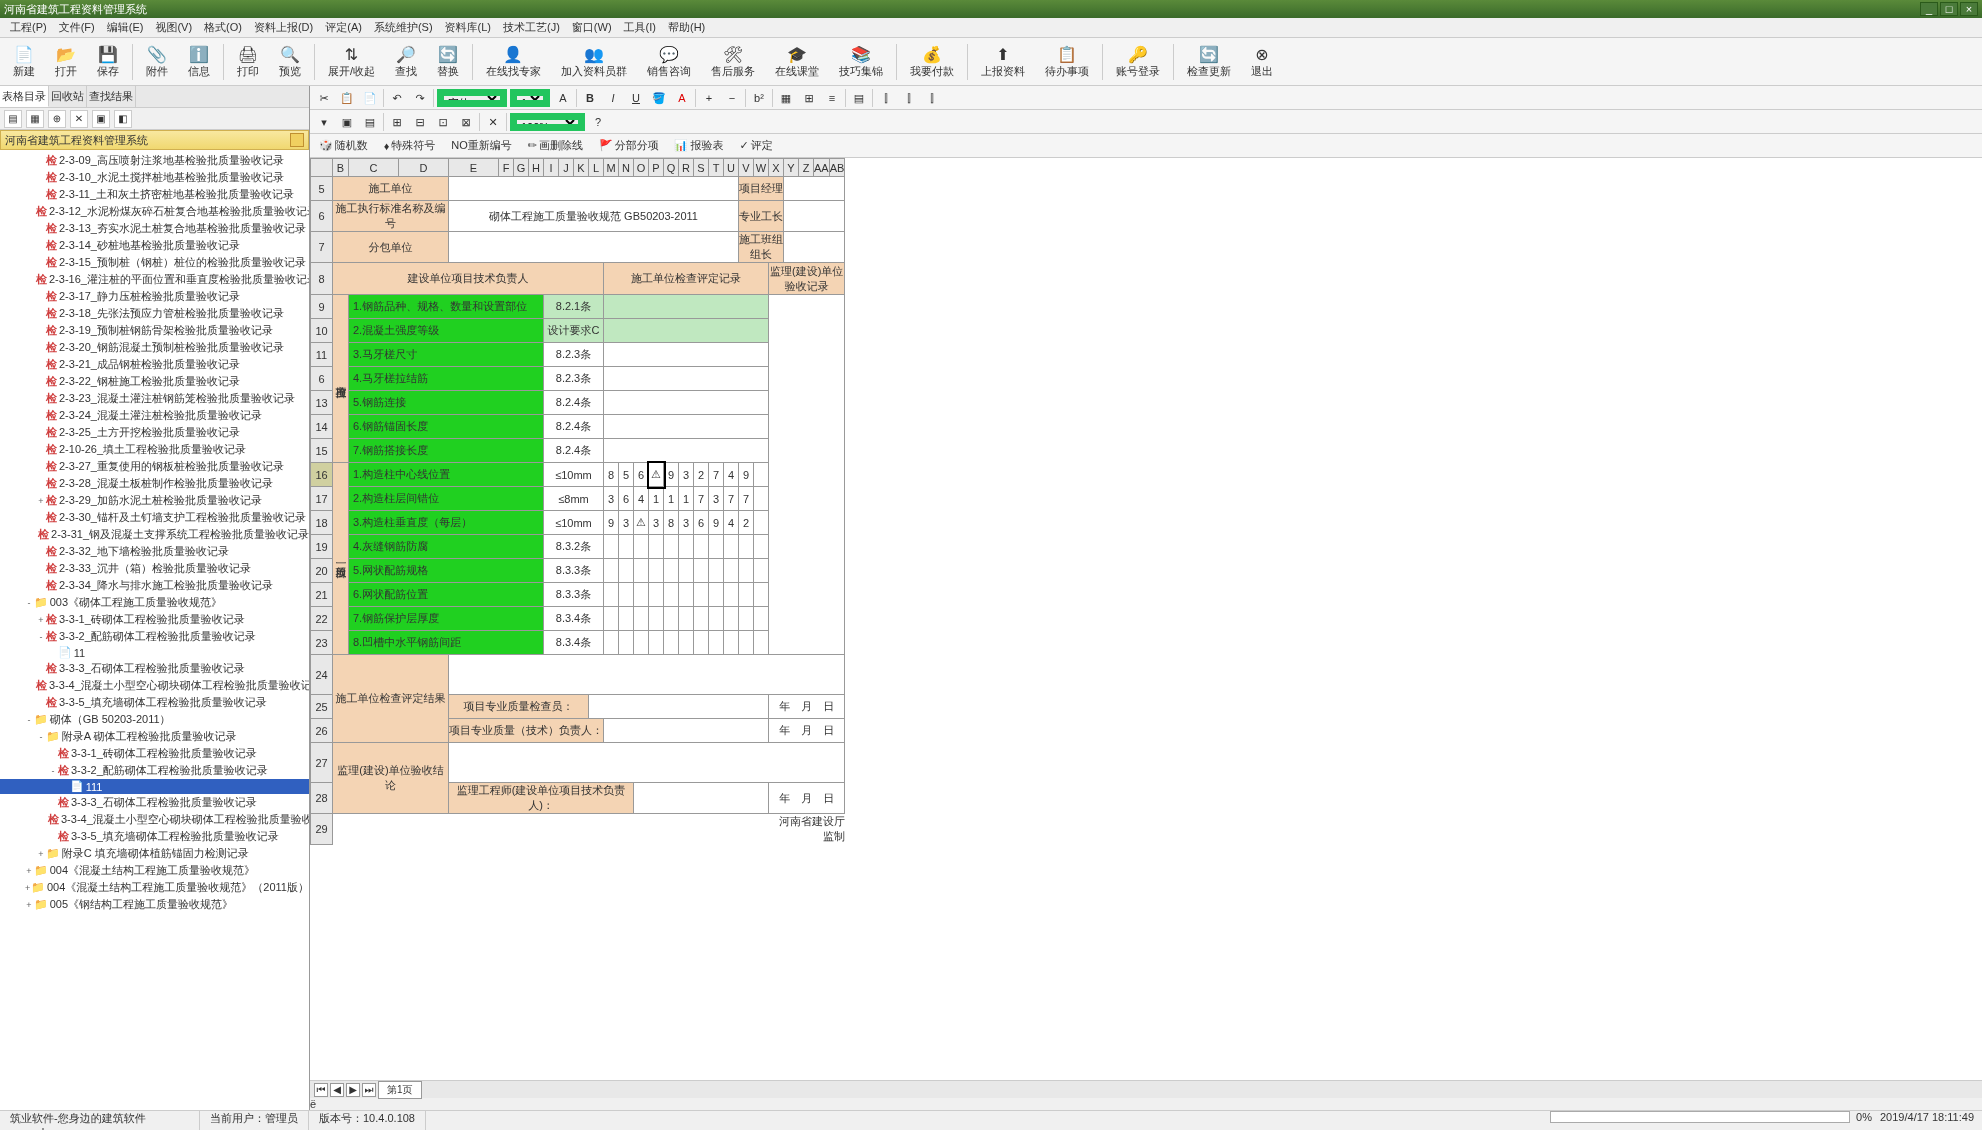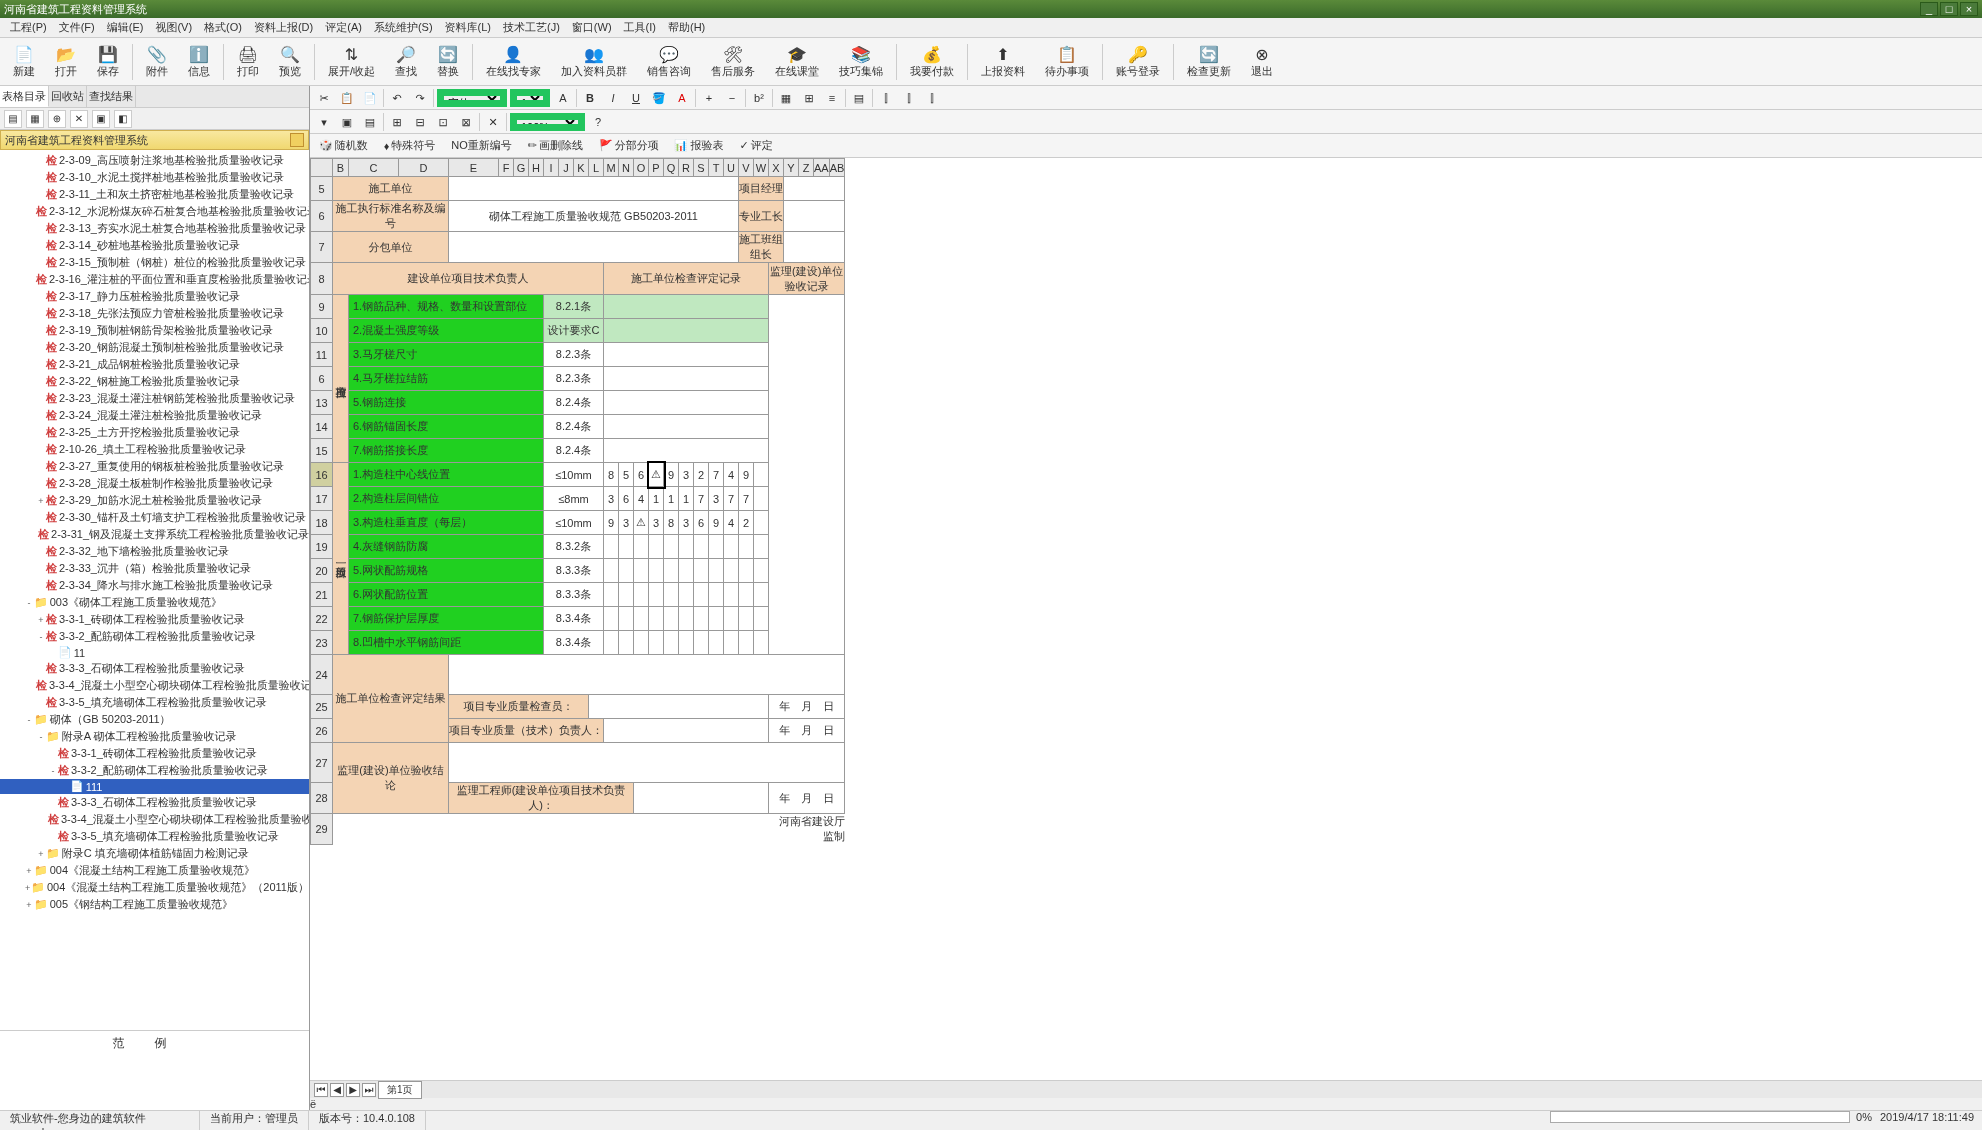--- a/index.html
+++ b/index.html
@@ -441,21 +441,20 @@
             <span class="exp">+</span>
             <span class="ic-fold">📁</span>
             <span>004《混凝土结构工程施工质量验收规范》（2011版）</span>
           </div>
           <div class="node" style="padding-left: 24px;">
             <span class="exp">+</span>
             <span class="ic-fold">📁</span>
             <span>005《钢结构工程施工质量验收规范》</span>
           </div>
         </div>
-      <div class="example">范例</div>
     </div>
 
     <div class="right-panel">
       <div class="edit-tb">
         <span class="mini">✂</span>
         <span class="mini">📋</span>
         <span class="mini">📄</span>
         <span class="sep"></span>
         <span class="mini">↶</span>
         <span class="mini">↷</span>

